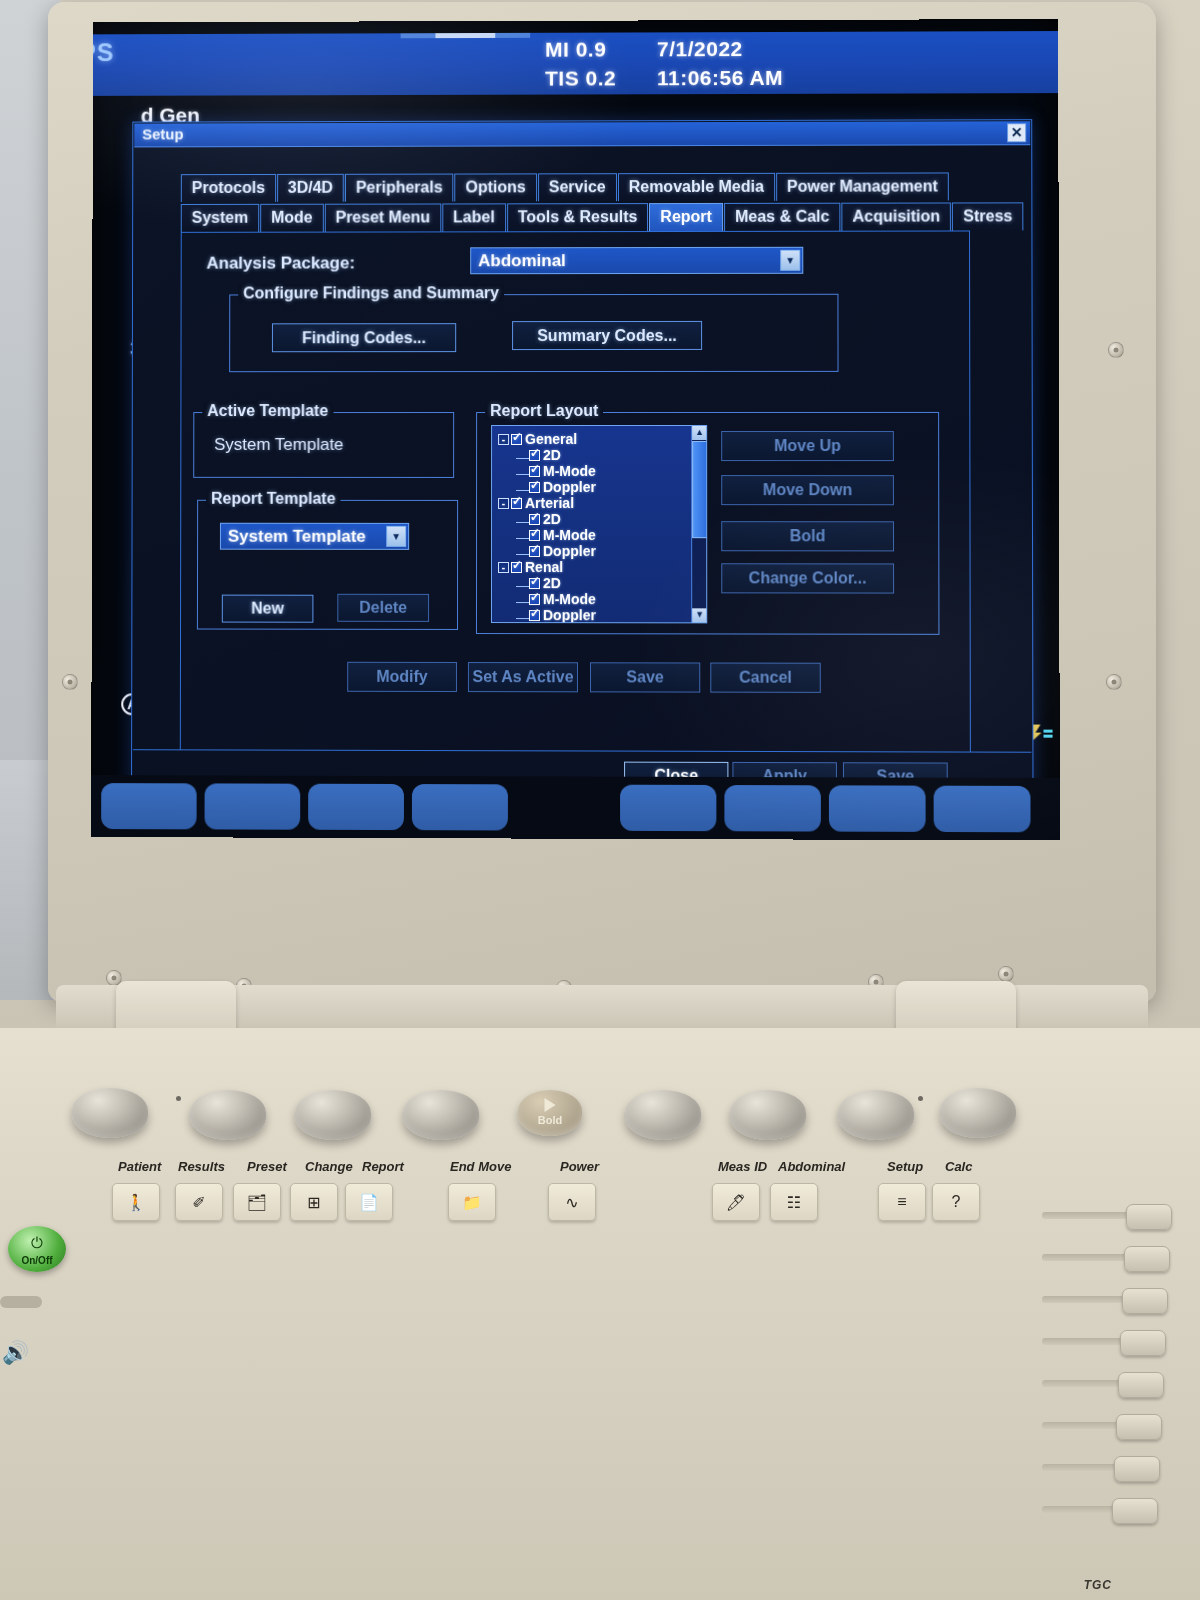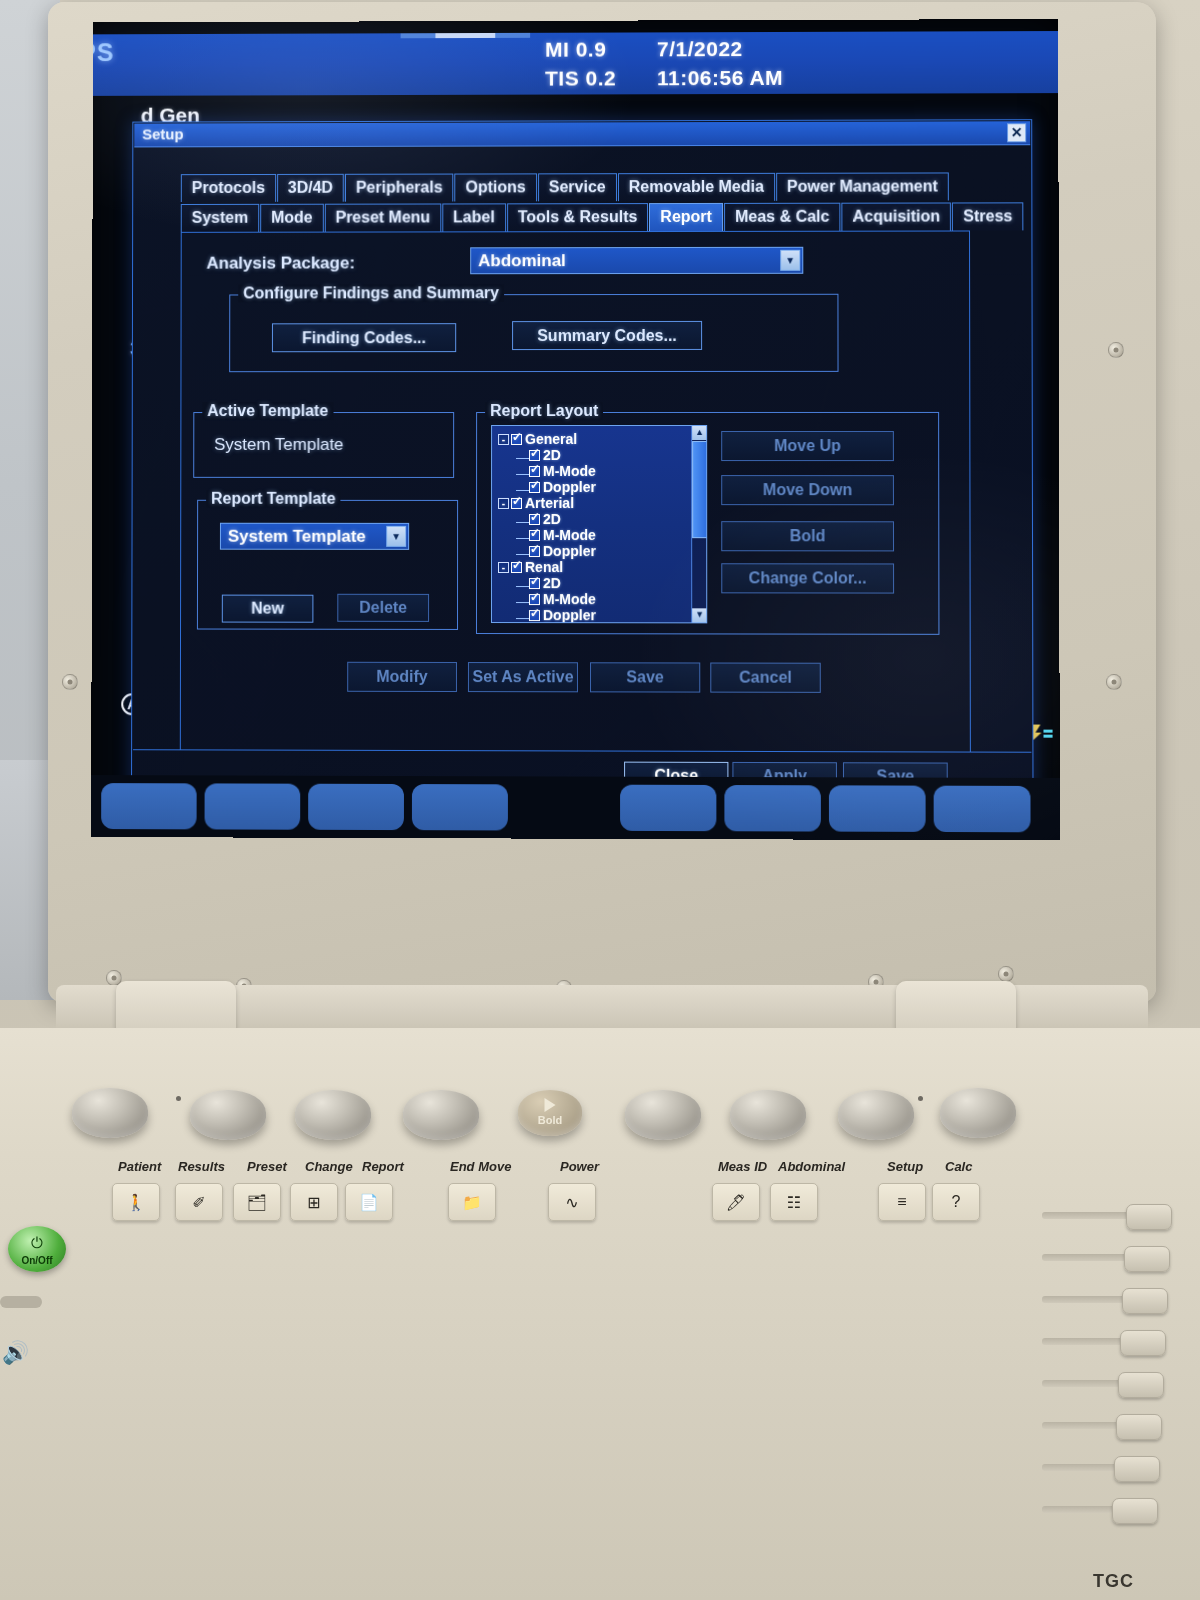--- a/index.html
+++ b/index.html
@@ -263,22 +263,22 @@
 
   .spk{ position:absolute; left:2px; top:1340px; font-size:22px; color:#3b3832;}
 
   
   .tgcwrap{ position:absolute; right:6px; top:1190px; width:160px; height:400px;}
   .tgcslot{ position:absolute; right:44px; width:108px; height:7px; border-radius:3px;
             background:linear-gradient(180deg,#b9b3a4,#cfc9ba);}
   .tgcknob{ position:absolute; width:46px; height:26px; border-radius:7px;
             background: linear-gradient(180deg,#e7e1d2,#c6c0b0);
             border:1px solid #b2ac9d; box-shadow:0 2px 3px rgba(0,0,0,.22);}
-  .tgclabel{ position:absolute; right:60px; bottom:6px; font-size:18px; font-weight:bold;
-             letter-spacing:1px; color:#3a3730;}
+  .tgclabel{ position:absolute; right:82px; bottom:6px; font-size:12px; font-weight:bold;
+             letter-spacing:1px; color:#3a3730;font-style:italic;}
 </style>
 </head>
 <body>
 
 <div id="machine">
 
   <div class="wall"></div>
   <div class="wall2"></div>
 
   <div id="bezel">

